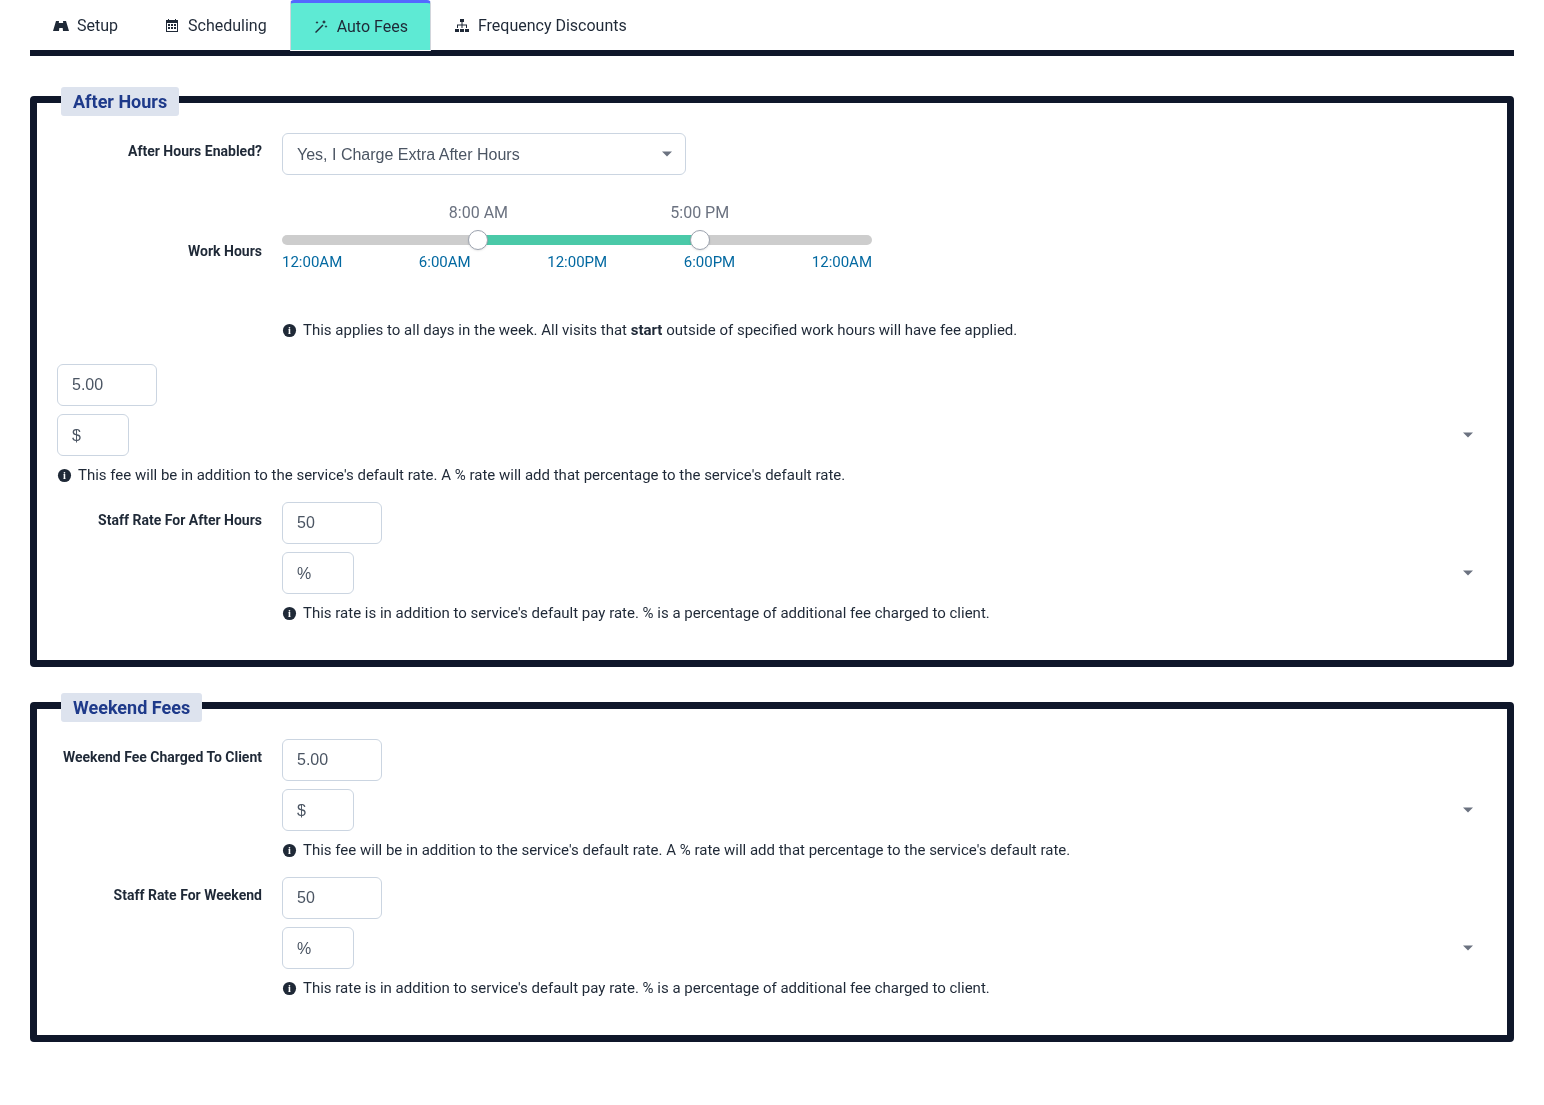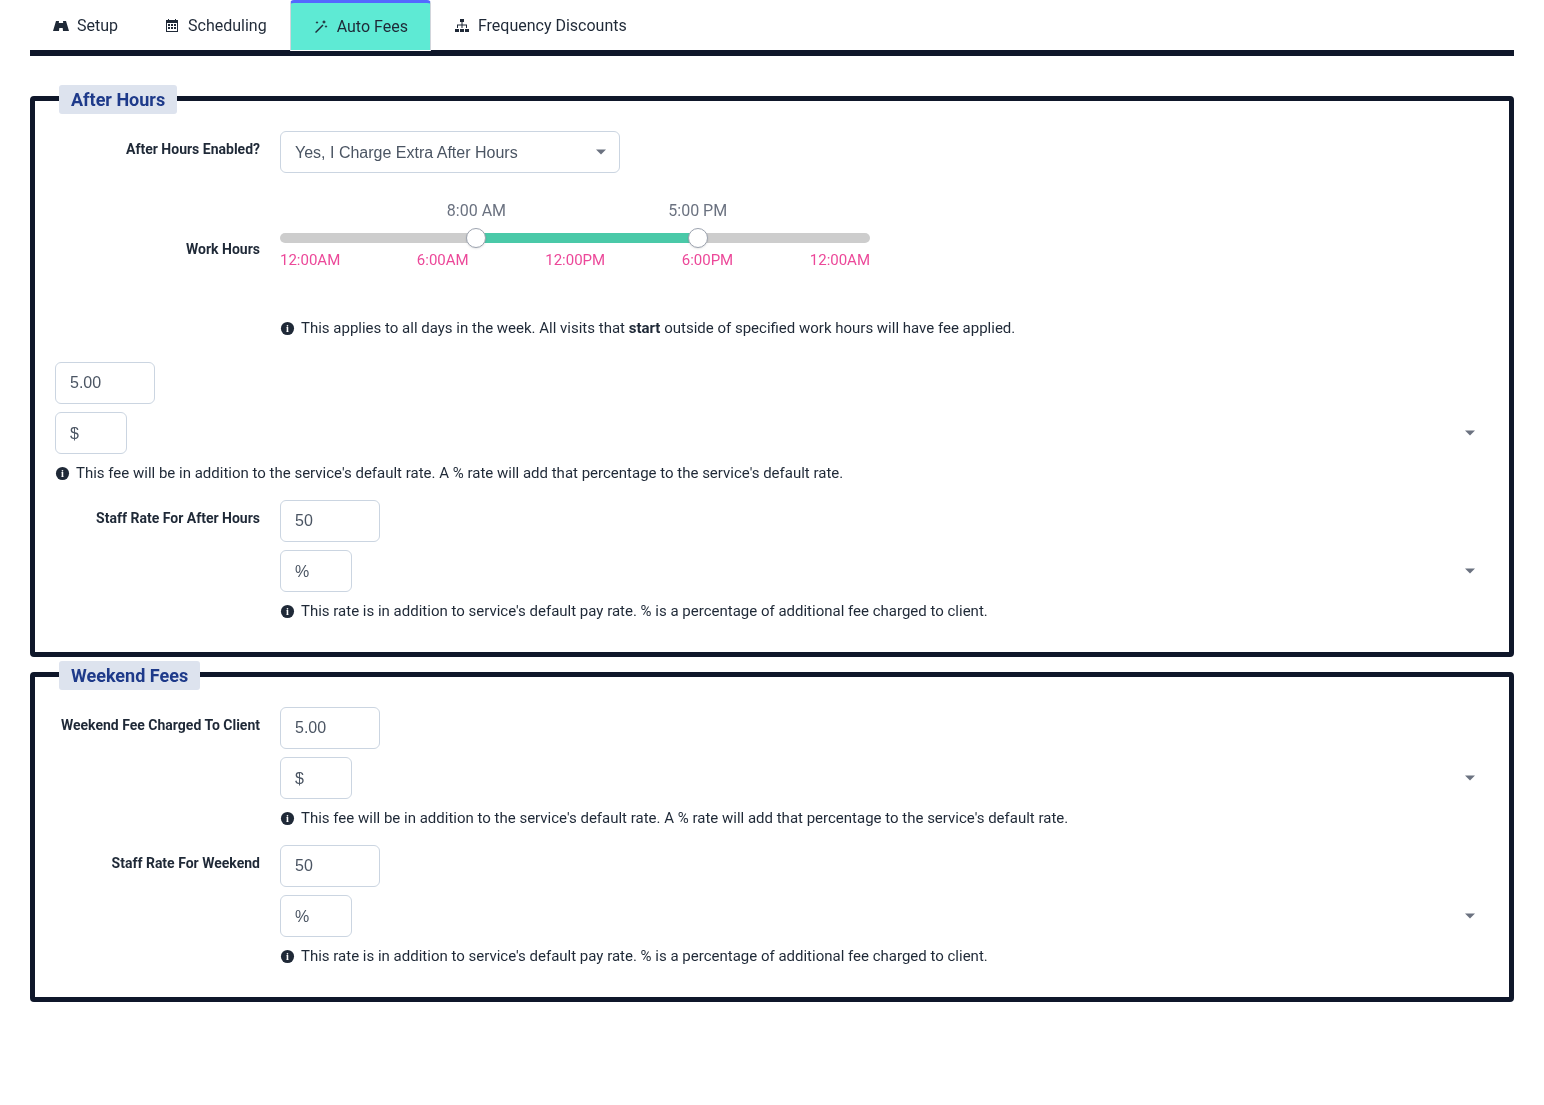--- a/index.html
+++ b/index.html
@@ -29,24 +29,24 @@
 .tab.active {
   border: 1px solid #d1d5db;
   border-top: 3px solid #5468ff;
   border-bottom: 1px solid #fff;
   border-radius: 4px 4px 0 0;
   background: #5eead4;
   margin-bottom: -1px;
 }
 .tab-icon { width: 16px; height: 16px; display: inline-flex; align-items: center; justify-content: center; }
 .fieldset {
-  border: 5px solid #0f172a;
+  border: 7px solid #0f172a;
   border-radius: 4px;
-  padding: 30px 20px 14px 20px;
-  margin-bottom: 15px;
+  padding: 30px 20px 20px 20px;
+  margin-bottom: 35px;
   position: relative;
 }
 .legend {
   position: absolute;
   top: -16px;
   left: 24px;
   background: #dde3ee;
   color: #1e3a8a;
   font-weight: 700;
   font-size: 18px;
@@ -65,21 +65,21 @@
   font-weight: 700;
   font-size: 14px;
   color: #1f2937;
   padding-top: 10px;
   flex-shrink: 0;
 }
 .form-control-wrap {
   flex: 1;
 }
 .select {
-  width: 340px;
+  width: 404px;
   height: 42px;
   border: 1px solid #cbd5e1;
   border-radius: 6px;
   padding: 0 36px 0 14px;
   font-size: 16px;
   color: #4b5563;
   background: #fff;
   appearance: none;
   position: relative;
 }
@@ -180,21 +180,21 @@
   border-radius: 50%;
   top: 50%;
   transform: translate(-50%, -50%);
   cursor: grab;
   box-shadow: 0 1px 2px rgba(0,0,0,0.1);
 }
 .slider-ticks {
   display: flex;
   justify-content: space-between;
   font-size: 15px;
-  color: #ec4899;
+  color: #0369a1;
   margin-top: 8px;
 }
 .work-hours-row { margin-bottom: 40px; }
 .work-hours-row .form-label { padding-top: 50px; text-align: right; }
 </style>
 </head>
 <body>
 
 <div class="tabs">
   <div class="tab">

